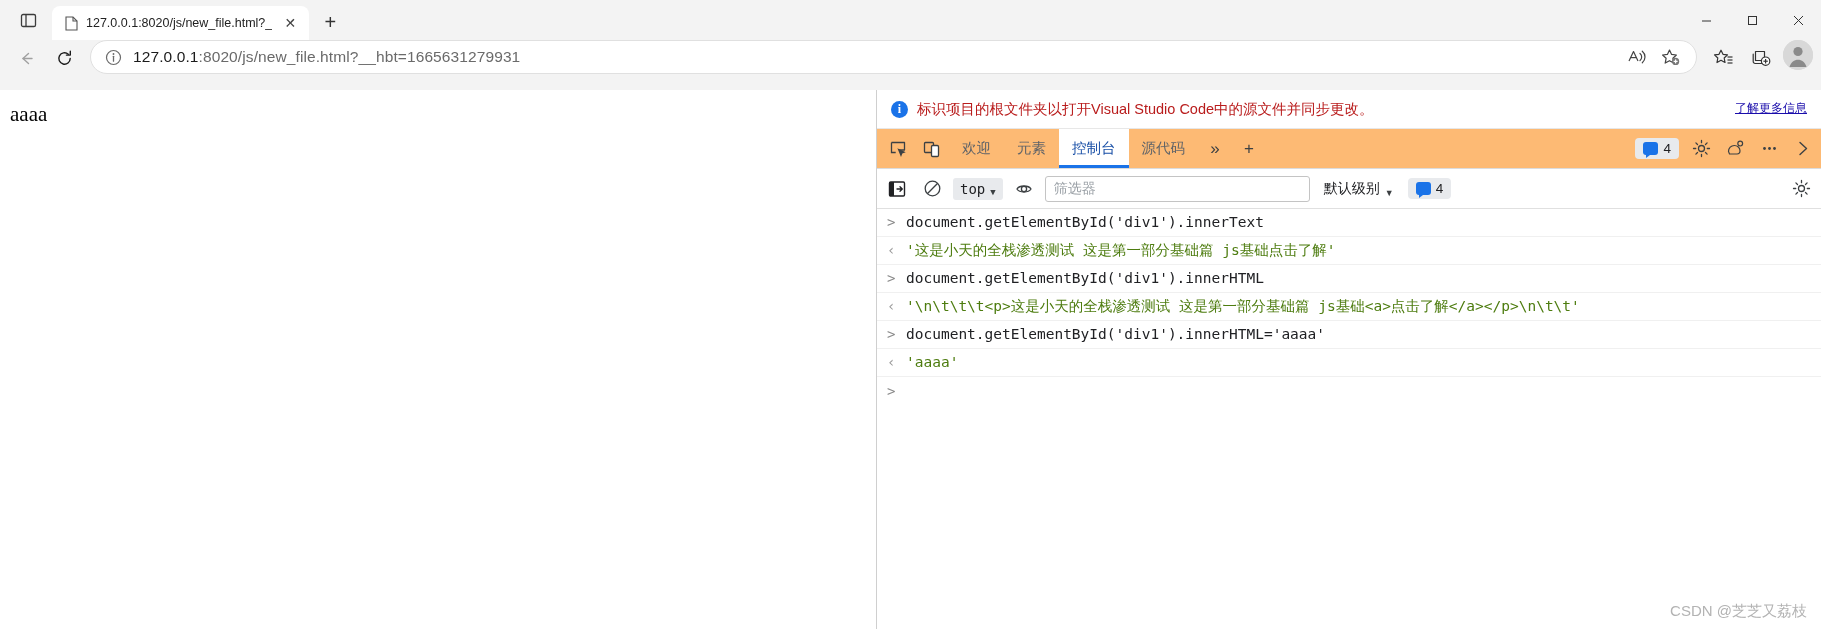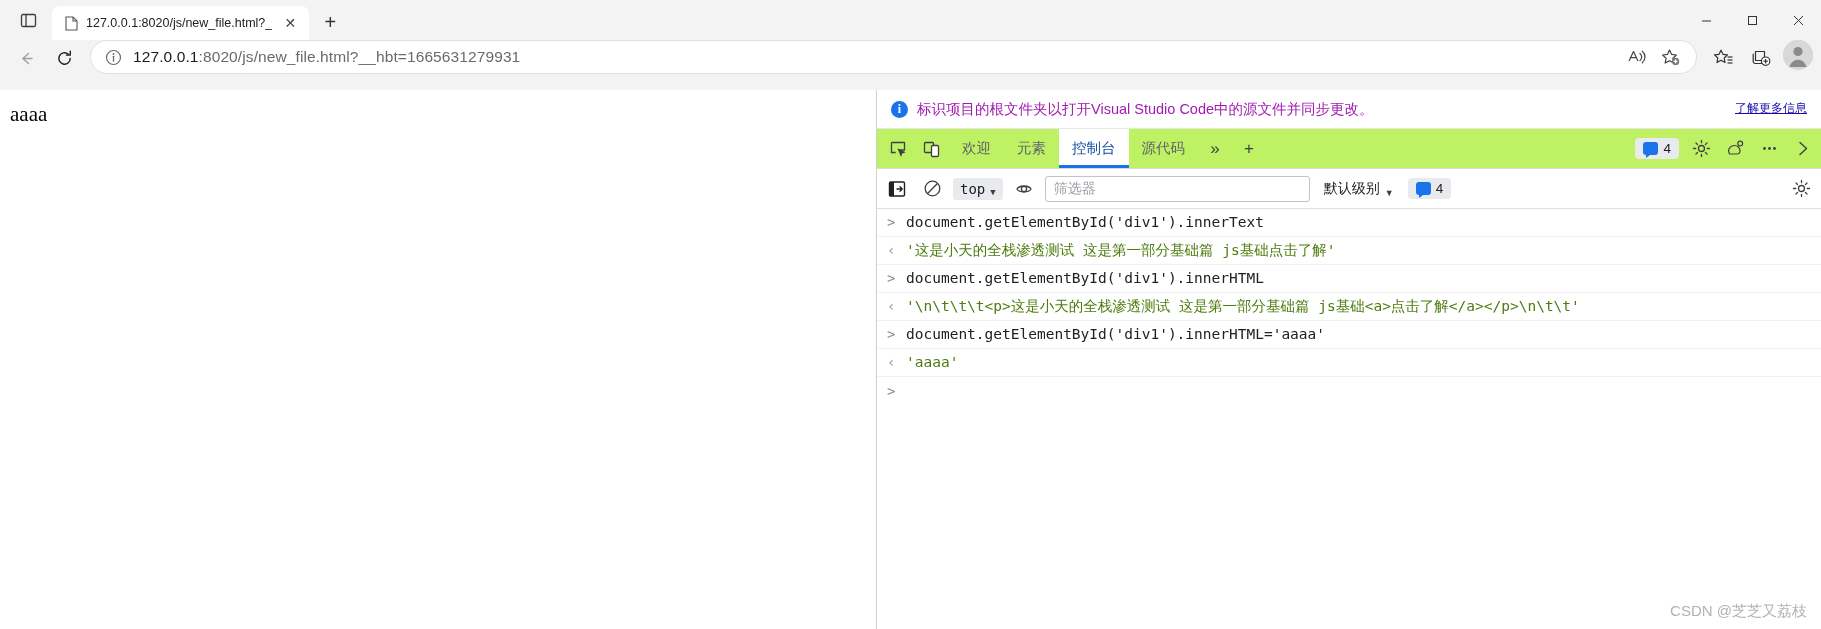--- a/index.html
+++ b/index.html
@@ -115,40 +115,40 @@
     border-bottom:1px solid #e7e7e7;
   }
   .dt-notice-row { display:flex; align-items:flex-start; gap:9px; }
   .info-circle {
     width:17px; height:17px; border-radius:50%; background:#1a73e8; flex:0 0 17px;
     color:#fff; font-size:12px; font-weight:bold; display:flex;
     align-items:center; justify-content:center; margin-top:1px;
     font-family:"Liberation Serif",serif;
   }
   .dt-notice-text {
-    font-size:14.5px; color:#a21caf; flex:1 1 auto; line-height:1.25;
+    font-size:14.5px; color:#b91c1c; flex:1 1 auto; line-height:1.25;
   }
   .dt-notice-link {
     font-size:12px; color:#1a0dab; text-decoration:underline;
     white-space:nowrap; align-self:flex-start; margin-left:10px;
   }
   .dt-notice-buttons { display:flex; gap:9px; margin-top:9px; }
   .btn-primary {
     background:#1a73e8; color:#fff; font-size:14px;
     padding:6px 11px; border-radius:3px; border:none; line-height:1.2;
   }
   .btn-secondary {
     background:#e4e4e4; color:#202124; font-size:14px;
     padding:6px 11px; border-radius:3px; border:none; line-height:1.2;
   }
 
   
   .dt-tabbar {
     height:40px; display:flex; align-items:stretch;
-    background:#bef264; border-bottom:1px solid #dcdcdc;
+    background:#fdba74; border-bottom:1px solid #dcdcdc;
     padding-left:4px; gap:0;
   }
   .dt-tool-icon {
     width:34px; display:flex; align-items:center; justify-content:center;
     color:#3c4043;
   }
   .dt-tab {
     display:flex; align-items:center; padding:0 13px;
     font-size:14.5px; color:#5f6368; position:relative;
     white-space:nowrap;

